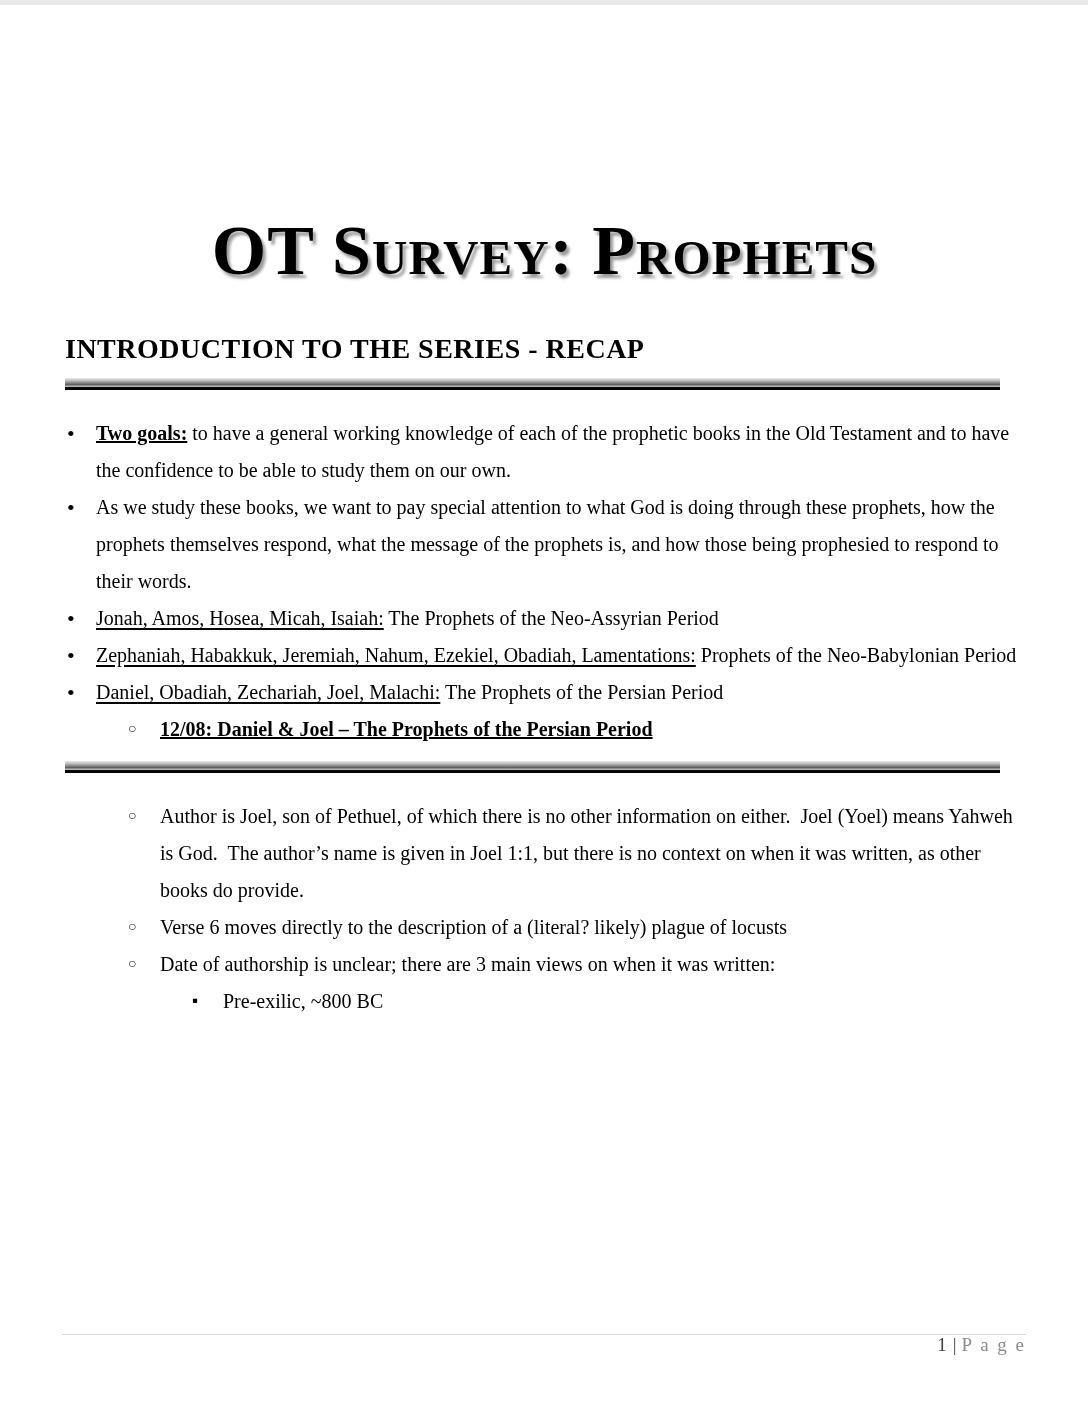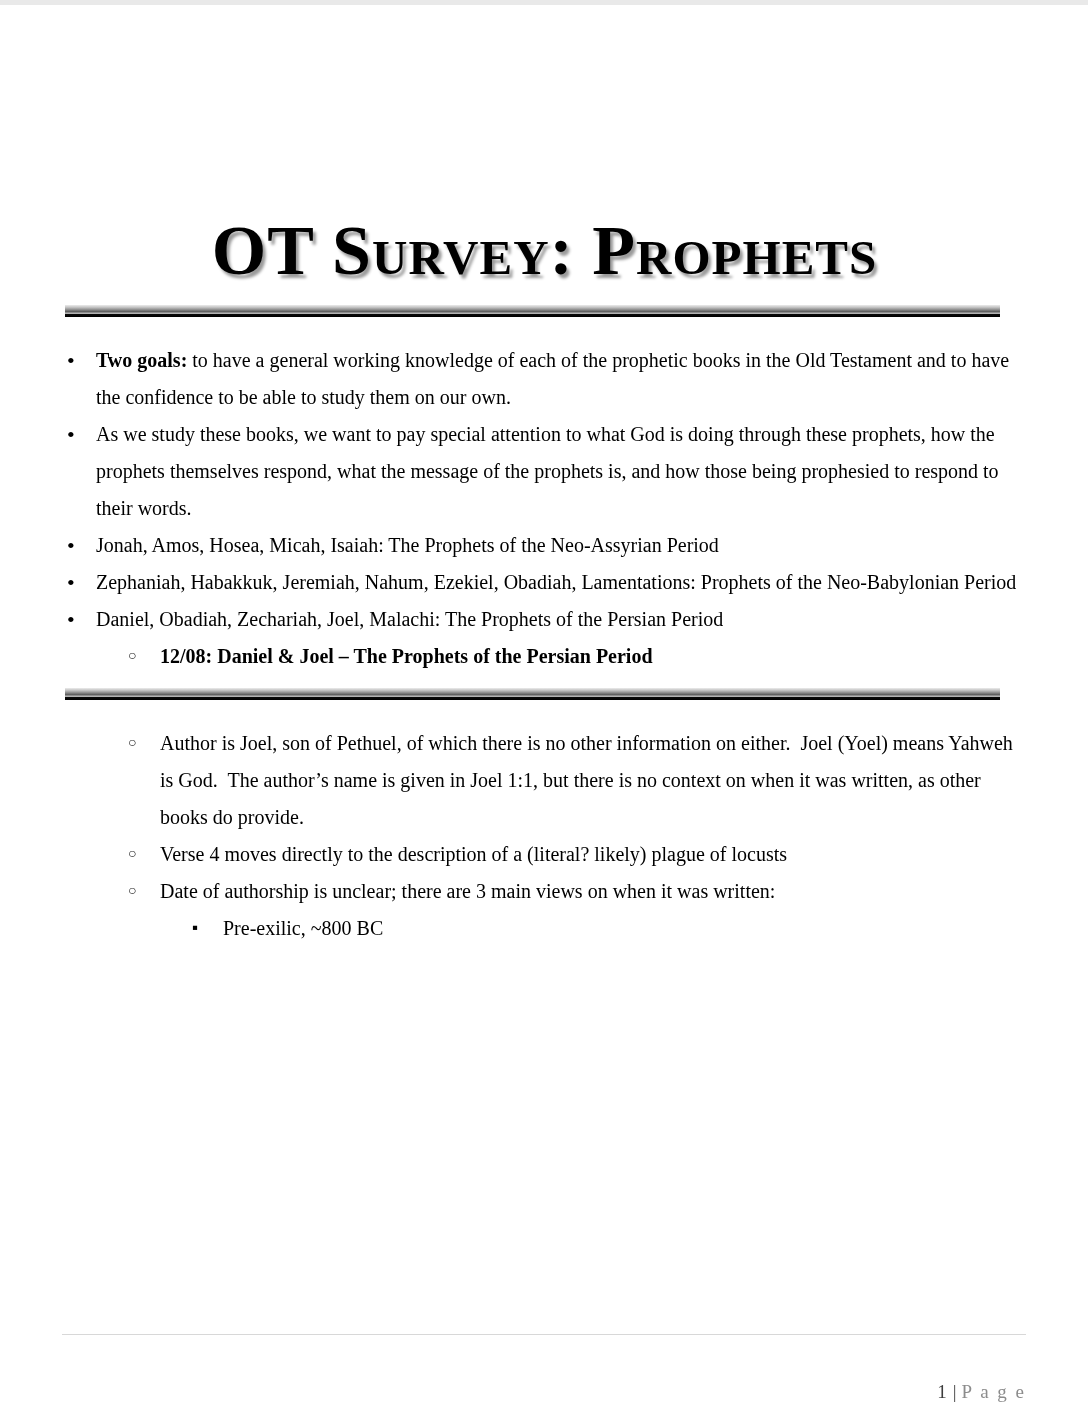--- a/index.html
+++ b/index.html
@@ -76,63 +76,64 @@
     position: absolute; left: 63px; top: 0;
     font-size: 14px; line-height: 36px;
     color: #1a1a1a;
   }
   .li-3 { padding-left: 158px; }
   .li-3::before {
     content: "\25AA";
     position: absolute; left: 127px; top: -1px;
     font-size: 17px; line-height: 37px;
   }
-  .b { font-weight: bold; }
-  .u { text-decoration-thickness: 1.5px; text-underline-offset: 3px; }
+  .b { font-weight: bold; text-decoration: underline; }
+  .u { text-decoration: underline; text-decoration-thickness: 1.5px; text-underline-offset: 3px; }
 
   .footer-line {
     position: absolute;
     left: 62px; right: 62px; top: 1329px;
     border-top: 1px solid #d8d8d8;
   }
   .footer-text {
     position: absolute;
-    top: 1373px; right: 62px;
+    top: 1326px; right: 62px;
     font-size: 19px;
     line-height: 28px;
   }
   .footer-num { color: #3d3d3d; letter-spacing: 1px; }
   .footer-sep { color: #4a4a4a; padding: 0 5px; }
   .footer-label { color: #8c8c8c; letter-spacing: 2px; }
 </style>
 </head>
 <body>
 
 <div class="page">
   <div class="content">
 
     <h1 class="title">OT Survey: Prophets</h1>
 
     <section>
+      <h3 class="section-heading">INTRODUCTION TO THE SERIES - RECAP</h3>
       <div class="rule"></div>
       <ul class="doc-list">
         <li class="li-1"><span class="b">Two goals:</span><span> to have a general working knowledge of each of the prophetic books in the Old Testament and to have the confidence to be able to study them on our own.</span></li>
         <li class="li-1"><span>As we study these books, we want to pay special attention to what God is doing through these prophets, how the prophets themselves respond, what the message of the prophets is, and how those being prophesied to respond to their words.</span></li>
         <li class="li-1"><span class="u">Jonah, Amos, Hosea, Micah, Isaiah:</span><span> The Prophets of the Neo-Assyrian Period</span></li>
         <li class="li-1"><span class="u">Zephaniah, Habakkuk, Jeremiah, Nahum, Ezekiel, Obadiah, Lamentations:</span><span> Prophets of the Neo-Babylonian Period</span></li>
         <li class="li-1"><span class="u">Daniel, Obadiah, Zechariah, Joel, Malachi:</span><span> The Prophets of the Persian Period</span></li>
         <li class="li-2"><span class="b">12/08: Daniel &amp; Joel – The Prophets of the Persian Period</span></li>
       </ul>
     </section>
 
     <section>
       <div class="rule"></div>
       <ul class="doc-list">
         <li class="li-2"><span>Author is Joel, son of Pethuel, of which there is no other information on either.  Joel (Yoel) means Yahweh is God.  The author’s name is given in Joel 1:1, but there is no context on when it was written, as other books do provide.</span></li>
-        <li class="li-2"><span>Verse 4 moves directly to the description of a (literal? likely) plague of locusts</span></li>
+        <li class="li-2"><span>Verse 6 moves directly to the description of a (literal? likely) plague of locusts</span></li>
         <li class="li-2"><span>Date of authorship is unclear; there are 3 main views on when it was written:</span></li>
         <li class="li-3"><span>Pre-exilic, ~800 BC</span></li>
       </ul>
     </section>
 
   </div>
 
   <div class="footer-line"></div>
   <div class="footer-text">
     <span class="footer-num">1</span><span class="footer-sep">|</span><span class="footer-label">P a g e</span>

